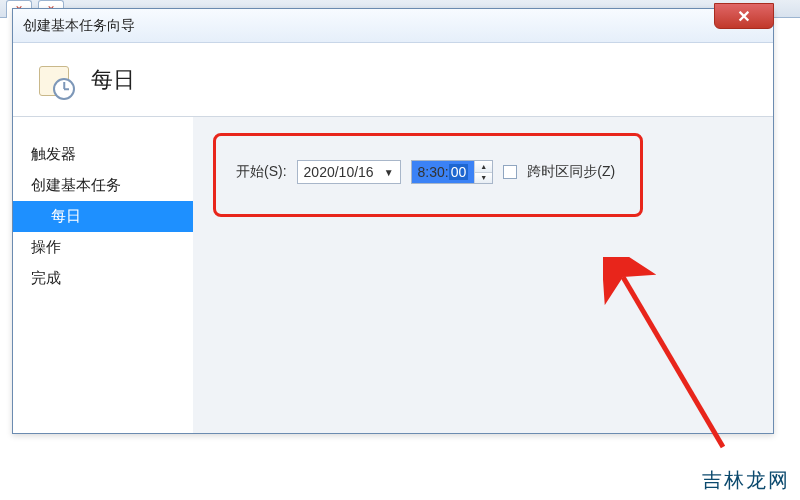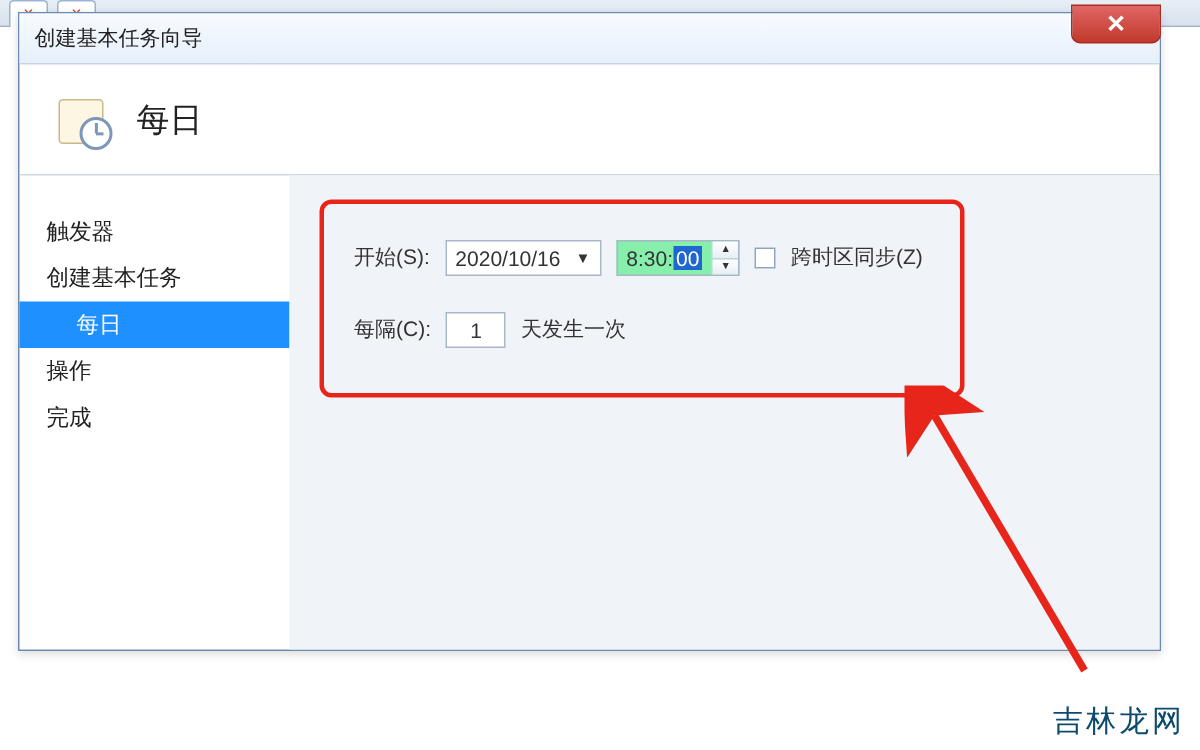--- a/index.html
+++ b/index.html
@@ -24,21 +24,21 @@
   .sidebar-item { font-size: 15px; color: #222; padding: 6px 18px; cursor: pointer; }
   .sidebar-item.sub { padding-left: 38px; }
   .sidebar-item.selected { background: #1e90ff; color: #fff; }
   .main { flex: 1; background: #f0f3f7; padding: 16px 20px; position: relative; }
   .highlight-box { border: 3px solid #e8251b; border-radius: 8px; padding: 24px 20px 30px; background: #f0f3f7; width: 430px; }
   .row { display: flex; align-items: center; gap: 10px; margin-bottom: 24px; font-size: 14px; color: #333; }
   .row:last-child { margin-bottom: 0; }
   .text-label { }
   .date-combo { display:flex; align-items:center; border:1px solid #a8b6c9; background:#fff; padding:3px 6px; gap:10px; }
   .date-combo .caret { font-size:10px; }
-  .time-field { display:flex; align-items:stretch; border:1px solid #a8b6c9; background:#86efac; }
+  .time-field { display:flex; align-items:stretch; border:1px solid #a8b6c9; background:#3b82f6; }
   .time-field .time-val { padding:3px 6px; display:flex; align-items:center; }
   .time-field .time-val .sel { background:#1e66d0; color:#fff; padding:0 2px; }
   .time-field .spinner { width:18px; border-left:1px solid #c8d0da; display:flex; flex-direction:column; }
   .time-field .spinner div { flex:1; display:flex; align-items:center; justify-content:center; font-size:7px; background:linear-gradient(#fff,#e8eef5); cursor:pointer; }
   .time-field .spinner div:first-child { border-bottom:1px solid #c8d0da; }
   .checkbox { width:14px; height:14px; border:1px solid #8fa5c0; background:#fff; display:inline-block; }
   .num-input { width:40px; border:1px solid #a8b6c9; background:#fff; padding:3px 6px; text-align:center; }
   .arrow { position:absolute; left:410px; top:140px; width:150px; height:200px; pointer-events:none; }
   .watermark { position:absolute; right:10px; bottom:6px; font-size:20px; color:#0c4a6e; font-weight:500; letter-spacing:2px;margin-left:25px; }
 </style>
@@ -99,25 +99,20 @@
               </div>
               <div class="spinner">
                 <div>▲</div>
                 <div>▼</div>
               </div>
             </div>
             <span class="checkbox"></span>
             <span class="text-label">跨时区同步(Z)</span>
           </div>
 
-          <div class="row">
-            <span class="text-label">每隔(C):</span>
-            <div class="num-input">1</div>
-            <span class="text-label">天发生一次</span>
-          </div>
 
         </div>
 
         <svg class="arrow" viewBox="0 0 150 200">
           <defs>
             <marker id="ah" markerWidth="12" markerHeight="12" refX="3" refY="6" orient="auto">
               <path d="M0,0 L12,6 L0,12 L3,6 Z" fill="#e8251b"></path>
             </marker>
           </defs>
           <line x1="120" y1="190" x2="20" y2="20" stroke="#e8251b" stroke-width="5" marker-end="url(#ah)"></line>

